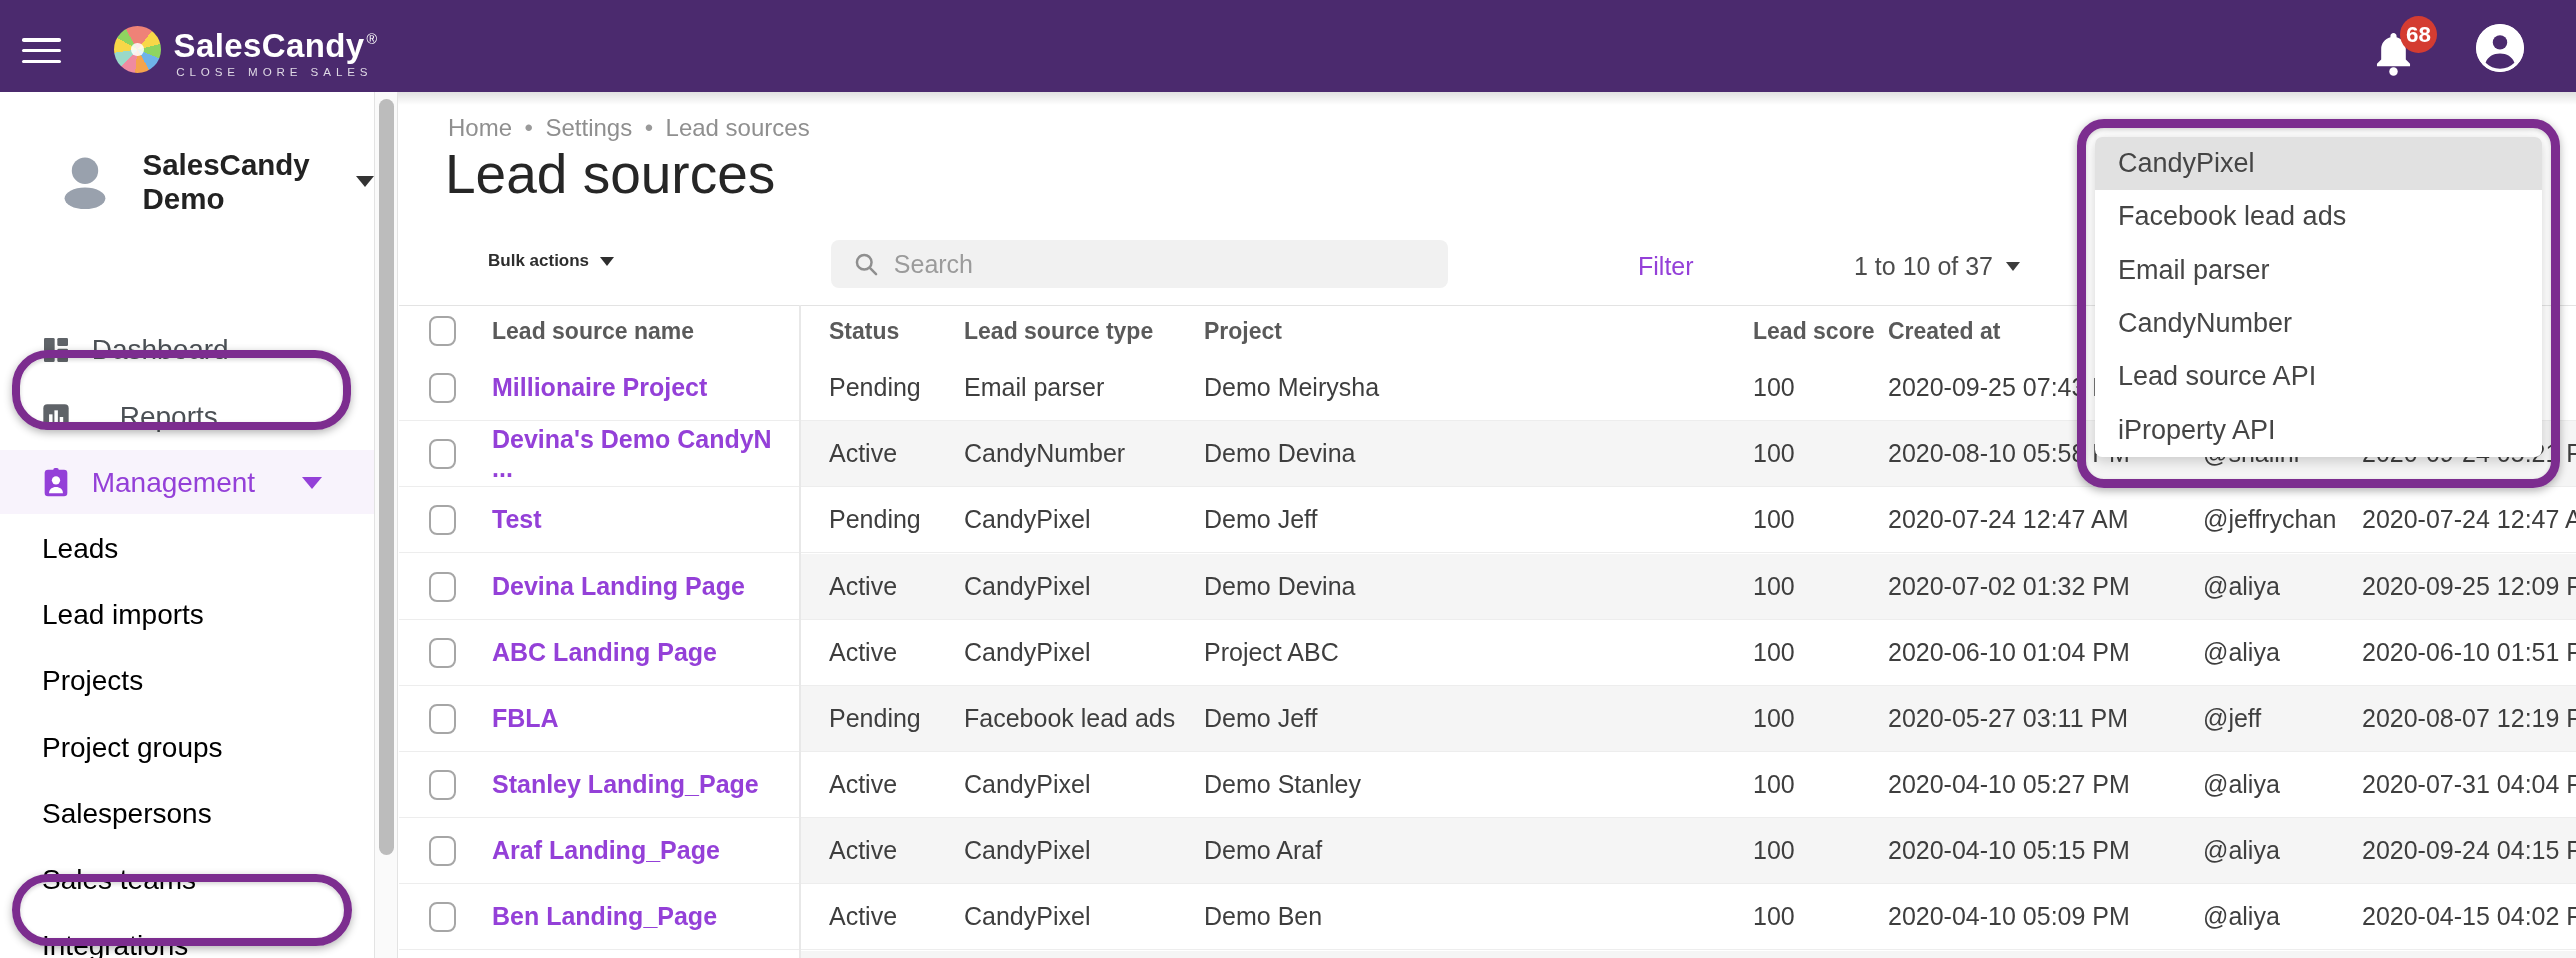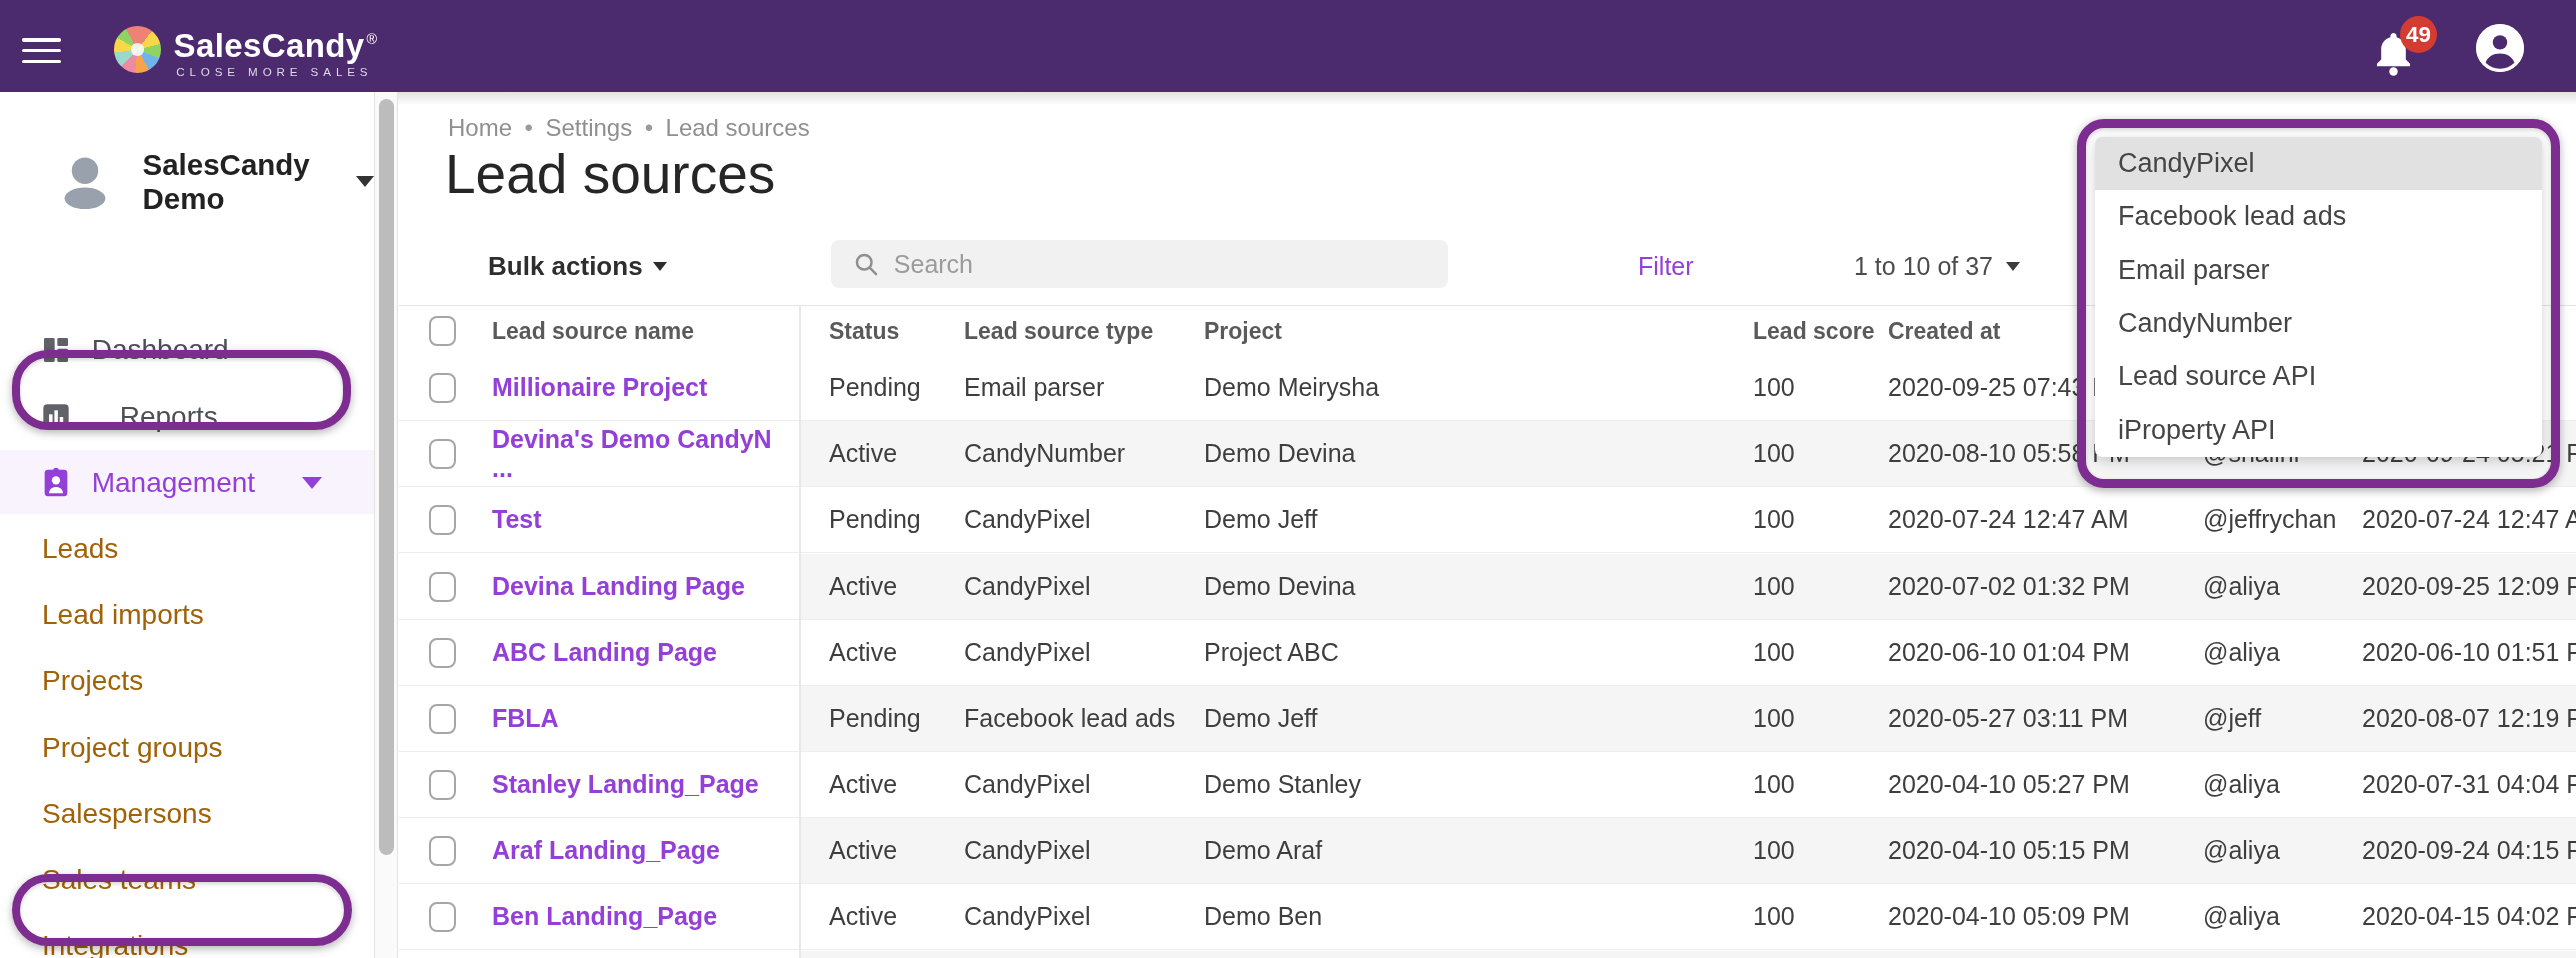--- a/index.html
+++ b/index.html
@@ -38,36 +38,36 @@
   .sidebar { position:absolute; left:0; top:92px; width:374px; height:867px; background:#fff; z-index:6;padding-left:22px; }
   .account { position:absolute; left:0; top:36px; width:374px; height:107px; display:flex; align-items:center; cursor:pointer; }
   .account svg { margin-left:49px; }
   .account-name { margin-left:21.5px; font-size:29.5px; font-weight:700; color:#222; }
   .caret { display:inline-block; width:0; height:0; border-left:9.8px solid transparent;
            border-right:9.8px solid transparent; border-top:11.6px solid #333; margin-left:14.3px; }
   .caret.small { border-left-width:7.2px; border-right-width:7.2px; border-top-width:9px; }
   .nav-item { position:absolute; left:0; width:374px; height:66px; display:flex; align-items:center; cursor:pointer; }
   .nav-item .icon { margin-left:40px; width:32px; height:32px; flex:0 0 32px; }
   .nav-item .lbl { margin-left:19.7px; font-size:28px; color:#4b5055; }
-  .nav-sub { padding-left:42px; font-size:28px; color:#a16207; }
+  .nav-sub { padding-left:42px; font-size:28px; color:#000000; }
   .mgmt-band { position:absolute; left:0; top:358px; width:374px; height:64px; background:#f8f3fc; }
   .mgmt-label { color:#9440d8 !important; }
   .mgmt-caret { position:absolute; left:302px; width:0; height:0; border-left:10.7px solid transparent;
                 border-right:10.7px solid transparent; border-top:12.5px solid #9440d8; }
   .side-scroll { position:absolute; left:374px; top:92px; width:24px; height:867px;
                  background:#fafafa; border-left:0.9px solid #e3e3e3; border-right:0.9px solid #e3e3e3; z-index:6;}
   .side-thumb { position:absolute; left:3.6px; top:7.2px; width:15px; height:756px; background:#bcbcbc; border-radius:8px; cursor:grab;}
 
   
   .main { position:absolute; left:399px; top:92px; width:2177px; height:867px; background:#fff; overflow:hidden; }
   .breadcrumb { position:absolute; left:49px; top:21.5px; font-size:24px; color:#8f8f8f; }
   .breadcrumb .sep { margin:0 12.5px; color:#9a9a9a; }
   .page-title { position:absolute; left:46px; top:50px; font-size:55px; font-weight:400; color:#262626; }
 
-  .bulk-actions { position:absolute; left:89px; top:159px; font-size:26px; font-weight:600; color:#2e2e2e;
+  .bulk-actions { position:absolute; left:89px; top:159px; font-size:17px; font-weight:600; color:#2e2e2e;
                   display:flex; align-items:center; cursor:pointer;}
   .bulk-actions .caret { border-top-color:#2e2e2e; margin-left:10.7px; }
   .searchbox { position:absolute; left:432px; top:148px; width:617px; height:48px; background:#f1f1f1;
                border-radius:8px; display:flex; align-items:center; }
   .searchbox svg { margin-left:21.5px; }
   .searchbox input { border:none; outline:none; background:transparent; font-size:25px; color:#444;
                      margin-left:14.3px; width:519px; font-family:"Liberation Sans",sans-serif;}
   .searchbox input::placeholder { color:#9b9b9b; }
   .filter-link { position:absolute; left:1239px; top:160px; font-size:25px; color:#9440d8; cursor:pointer; }
   .pagination { position:absolute; left:1455px; top:160px; font-size:25px; color:#4c4c4c;
@@ -125,21 +125,21 @@
       <div class="logo-textwrap">
         <div class="brand-line"><span>SalesCandy</span><sup>®</sup></div>
         <div class="tagline">CLOSE MORE SALES</div>
       </div>
     </div>
     <div class="bell-wrap">
       <svg width="47" height="50" viewBox="0 0 24 26">
         <path fill="#ffffff" d="M12 1.5c-.9 0-1.6.7-1.6 1.6v.7C7.4 4.6 5.6 7.1 5.6 10v5.4L3.4 17.6v1.2h17.2v-1.2L18.4 15.4V10c0-2.9-1.8-5.4-4.8-6.2v-.7c0-.9-.7-1.6-1.6-1.6z"></path>
         <circle fill="#ffffff" cx="12" cy="21.6" r="2.2"></circle>
       </svg>
-      <span class="badge">49</span>
+      <span class="badge">68</span>
     </div>
     <div class="avatar-btn">
       <svg width="48" height="48" viewBox="0 0 24 24">
         <circle fill="#ffffff" cx="12" cy="12" r="12"></circle>
         <circle fill="#4b2a6e" cx="12" cy="9.2" r="3.6"></circle>
         <path fill="#4b2a6e" d="M4.8 19.4c1-3 3.9-4.6 7.2-4.6s6.2 1.6 7.2 4.6c-1.9 1.9-4.4 3-7.2 3s-5.3-1.1-7.2-3z"></path>
       </svg>
     </div>
   </header>
   <div class="topbar-shadow"></div>

